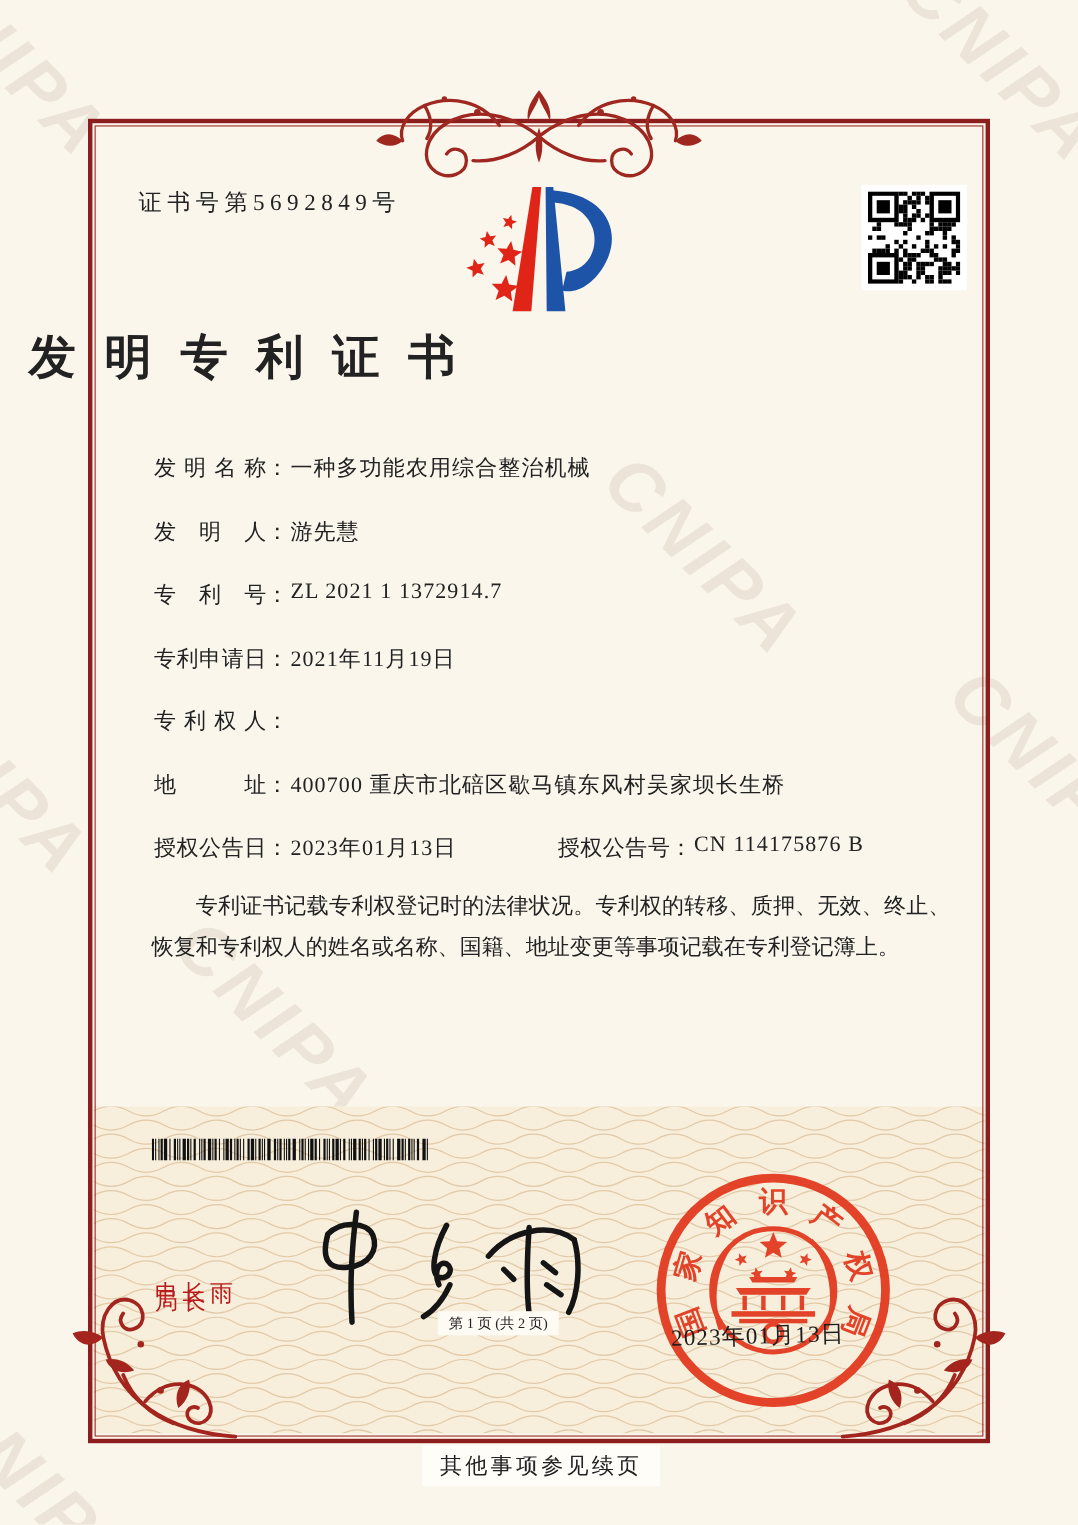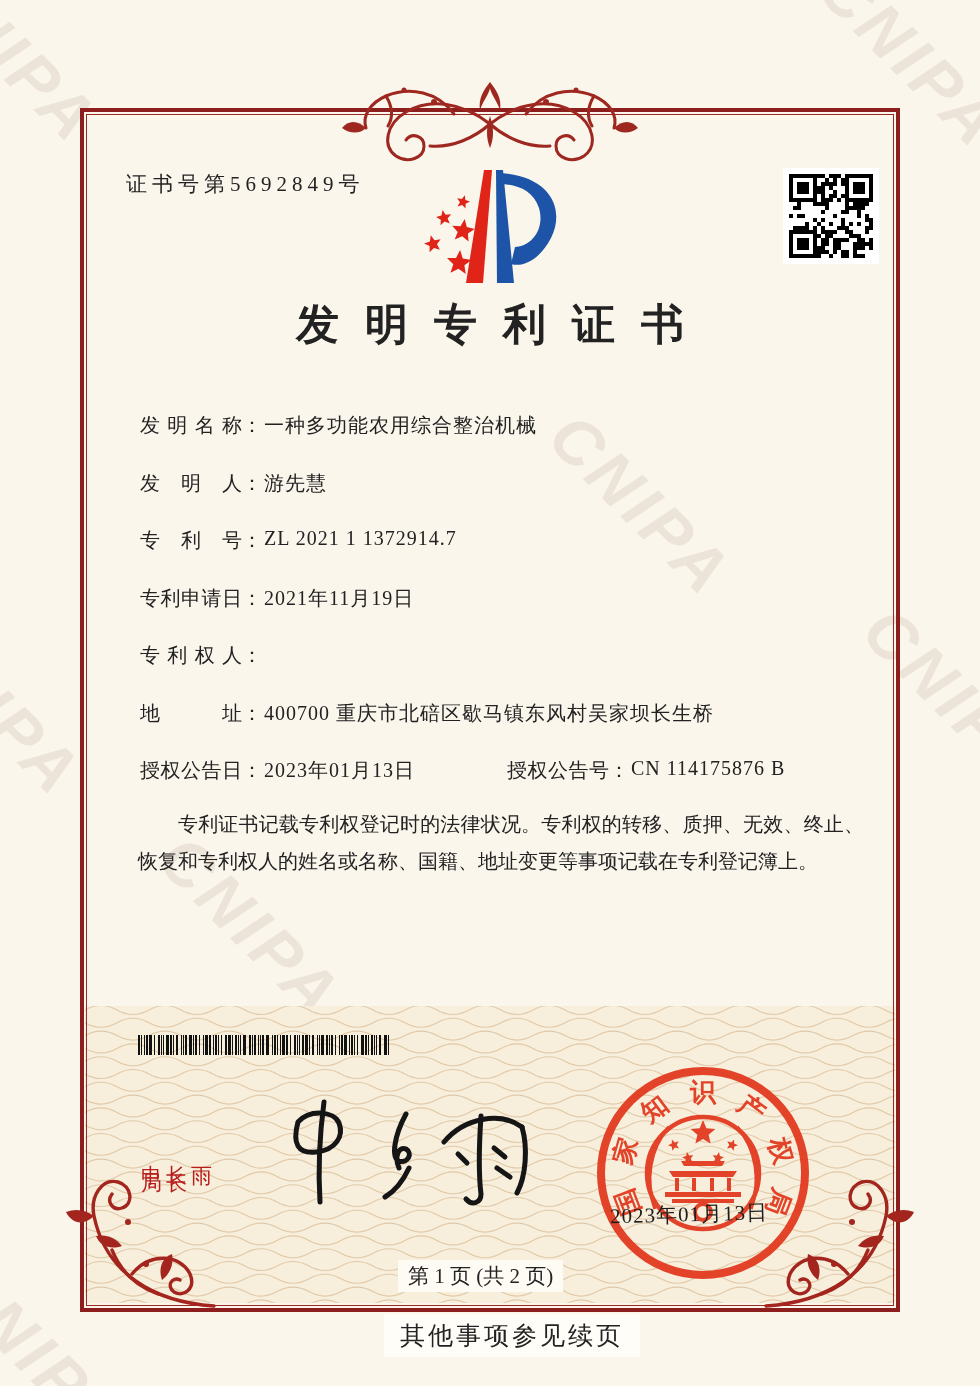--- a/index.html
+++ b/index.html
@@ -13,21 +13,21 @@
   .frame{position:absolute;left:80px;top:108px;width:812px;height:1196px;
          border:4px solid #8c1f1e;z-index:3;}
   .frame-inner{position:absolute;left:2px;top:2px;right:2px;bottom:2px;border:1.5px solid #9c2a24;}
   
   #waves{position:absolute;left:85px;top:1006px;width:810px;height:297px;z-index:2;background:#f7eedb;}
   
   .certno{position:absolute;left:126px;top:170px;font-size:21px;letter-spacing:5px;z-index:5;}
   #logo{position:absolute;left:405px;top:152px;width:175px;height:150px;z-index:5;}
   .qrbox{position:absolute;left:783px;top:168px;width:96px;height:96px;background:#fff;z-index:5;}
   #qr{position:absolute;left:6px;top:6px;}
-  .title{position:absolute;left:0;top:296px;width:100%;text-align:center;font-size:43px;font-weight:bold;
+  .title{position:absolute;left:0;top:296px;width:100%;text-align:left;font-size:43px;font-weight:bold;
          letter-spacing:26px;text-indent:26px;z-index:5;}
   
   .fields{position:absolute;left:140px;top:412px;width:724px;z-index:5;font-size:20px;}
   .frow{display:flex;align-items:flex-start;height:57.5px;white-space:nowrap;}
   .flabel{display:inline-block;width:102px;text-align:justify;text-align-last:justify;}
   .fvalue{margin-left:2px;letter-spacing:1px;}
   .pair2{margin-left:92px;}
   
   .paras{position:absolute;left:138px;top:806px;width:726px;font-size:20px;line-height:36.5px;
          text-align:justify;z-index:5;}
@@ -38,24 +38,24 @@
   .sig-title{position:absolute;left:141px;top:1169px;font-family:"Liberation Sans",sans-serif;
              font-size:21px;letter-spacing:4px;z-index:6;color:#b91c1c;}
   .sig-name{position:absolute;left:141px;top:1162px;font-family:"Liberation Sans",sans-serif;
             font-size:21px;letter-spacing:4px;z-index:6;color:#b91c1c;}
   #signature{position:absolute;left:268px;top:1096px;width:268px;height:112px;z-index:6;}
   
   #seal{position:absolute;left:592px;top:1060px;width:222px;height:222px;z-index:7;opacity:0.95;}
   .seal-date{position:absolute;left:610px;top:1200px;width:180px;font-size:21px;letter-spacing:1px;
              color:#1d1d1d;z-index:8;transform:rotate(-1.5deg);white-space:nowrap;}
   
-  .page-label{position:absolute;left:398px;top:1260px;background:#fdfbf4;padding:2px 10px;
-              font-size:21px;z-index:8;white-space:nowrap;}
+  .page-label{position:absolute;left:398px;top:1192px;background:#fdfbf4;padding:2px 10px;
+              font-size:13px;z-index:8;white-space:nowrap;}
   .foot-note{position:absolute;left:384px;top:1314px;background:#fffdf8;padding:5px 16px;
-             font-size:25px;letter-spacing:3px;z-index:8;white-space:nowrap;}
+             font-size:20px;letter-spacing:3px;z-index:8;white-space:nowrap;}
   
   #topOrn{position:absolute;left:334px;top:72px;width:312px;height:104px;z-index:4;}
   #cornL{position:absolute;left:62px;top:1152px;width:160px;height:160px;z-index:4;}
   #cornR{position:absolute;left:758px;top:1152px;width:160px;height:160px;z-index:4;}
 </style>
 </head>
 <body>
 
 <div class="wm" style="left:-45px;top:-55px;">CNIPA</div>
 <div class="wm" style="left:858px;top:-50px;">CNIPA</div>

